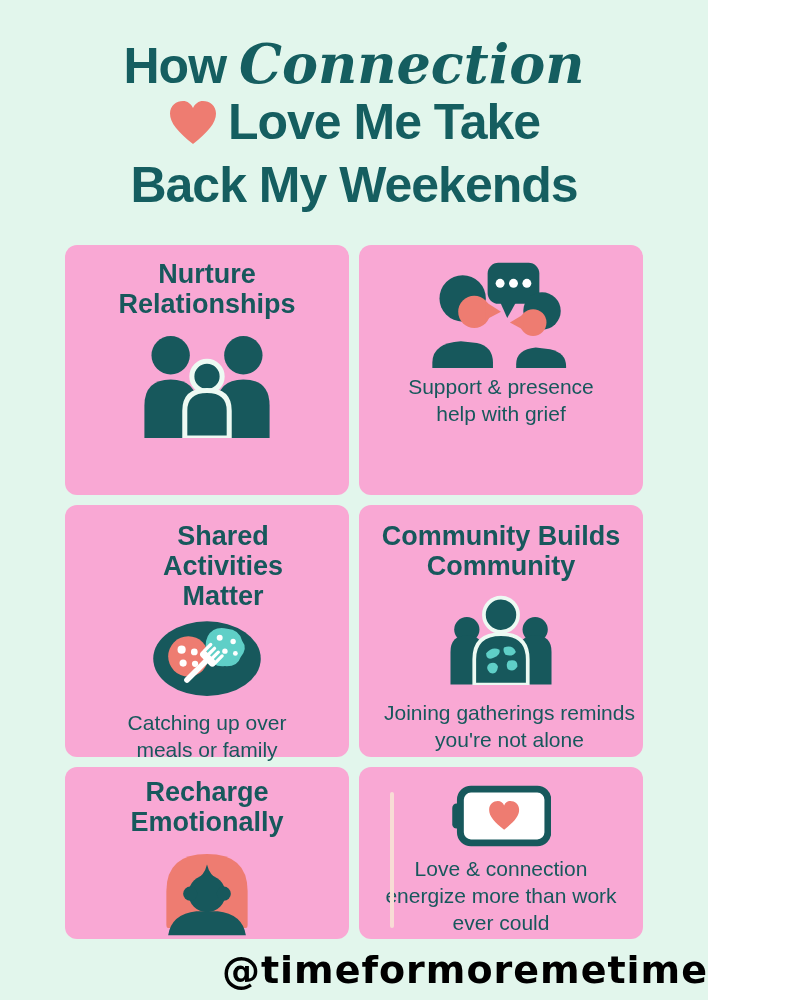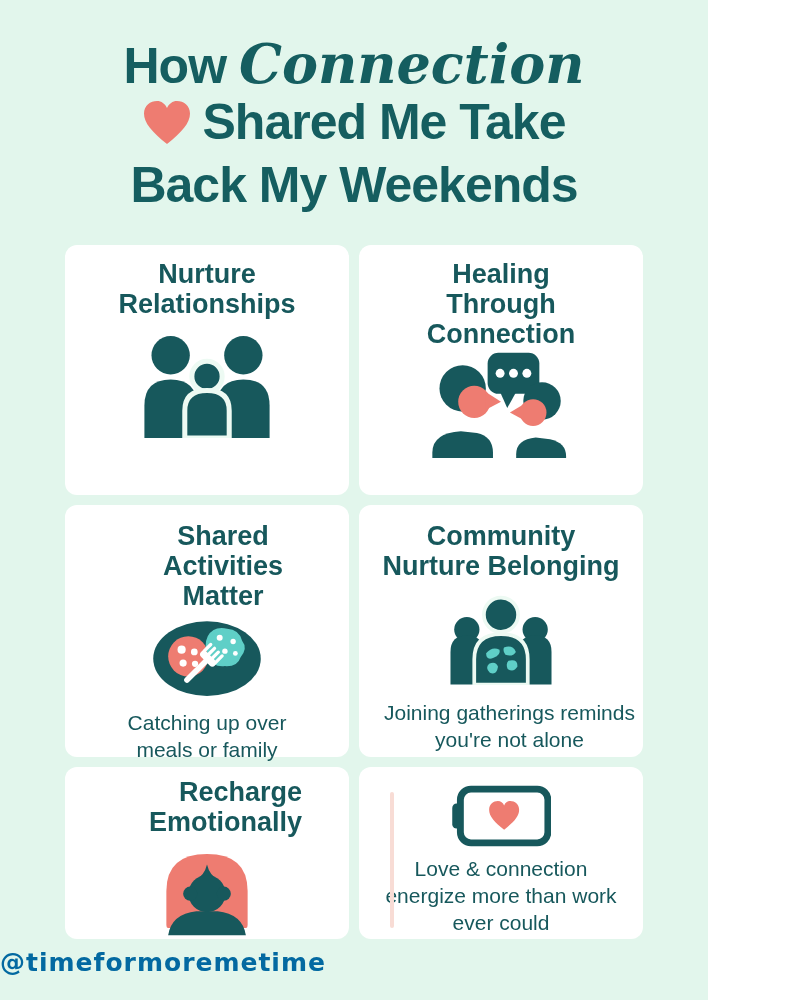--- a/index.html
+++ b/index.html
@@ -15,68 +15,68 @@
     font-family:"DejaVu Serif", serif; font-style:italic; font-weight:bold;
     font-size:54px; letter-spacing:0;
   }
   .heart-glyph { display:inline-block; vertical-align:-7px; margin-right:10px; }
   
   .grid {
     margin:32px auto 0; width:578px;
     display:grid; grid-template-columns:284px 284px; gap:10px;
   }
   .card {
-    background:#ffffff; border-radius:12px;
+    background:#f9a8d4; border-radius:12px;
     display:flex; flex-direction:column; align-items:center;
     text-align:center; color:#17585c;
   }
   .card-r1 { height:250px; padding-top:14px; box-sizing:border-box; }
   .card-r2 { height:252px; padding-top:16px; box-sizing:border-box; }
   .card-r3 { height:172px; padding-top:10px; box-sizing:border-box; }
   .card-title { font-weight:bold; font-size:27px; line-height:30px; }
   .card-caption { font-size:21px; line-height:27px; margin-top:8px; }
   .icon-wrap { display:flex; align-items:center; justify-content:center; }
   .w-nurture   .card-title { max-width:210px; }
   .w-healing   .card-title { max-width:170px; }
   .w-shared    .card-title { max-width:130px;margin-left:32px; }
   .w-community .card-title { max-width:245px; }
-  .w-recharge  .card-title { max-width:190px;text-align:right; }
+  .w-recharge  .card-title { max-width:190px; }
   .w-nurture   .card-caption { max-width:215px; margin-top:12px; }
   .w-healing   .card-caption { max-width:210px; margin-top:6px; }
   .w-shared    .card-caption { max-width:200px; margin-top:10px; }
   .w-community .card-caption { max-width:262px; margin-top:8px;margin-left:17px; }
   .w-battery   .card-caption { max-width:235px; margin-top:6px; }
   .divider-pink {
     position:absolute; left:390px; top:792px; width:4px; height:136px;
     background:#f8dcd5; border-radius:2px;
   }
   
   .footer-handle {
     position:absolute; left:0; right:0; top:948px;
-    text-align:left; font-weight:bold; font-size:25px;
-    color:#0369a1; letter-spacing:1px;
+    text-align:right; font-weight:bold; font-size:38px;
+    color:#000000; letter-spacing:1px;
     font-family:"DejaVu Sans", sans-serif;
   }
 </style>
 </head>
 <body>
 
 <div class="infographic">
 
   <div class="title-block">
     <div class="title-line">
       <span>How</span>
       <span class="script-word">Connection</span>
     </div>
     <div class="title-line">
       <span class="heart-glyph">
         <svg width="50" height="46" viewBox="0 0 50 46">
           <path d="M25 44 C10 32 2 23 2 13.5 C2 5.5 8.5 1 15 1 C19.5 1 23 3.7 25 8 C27 3.7 30.5 1 35 1 C41.5 1 48 5.5 48 13.5 C48 23 40 32 25 44 Z" fill="#ee7c71"></path>
         </svg>
-      </span><span>Shared Me Take</span>
+      </span><span>Love Me Take</span>
     </div>
     <div class="title-line">
       <span>Back My Weekends</span>
     </div>
   </div>
 
   <div class="grid">
 
     <div class="card card-r1 w-nurture">
       <div class="card-title">Nurture Relationships</div>
@@ -88,41 +88,41 @@
             <circle cx="106" cy="23" r="19"></circle>
             <path d="M80,105 V73 Q80,47 106,47 Q132,47 132,73 V105 Z"></path>
             <circle cx="70" cy="44" r="15" stroke="#edfaf3" stroke-width="5"></circle>
             <path d="M48,105 V78 Q48,58 70,58 Q92,58 92,78 V105 Z" stroke="#edfaf3" stroke-width="5"></path>
           </g>
         </svg>
       </div>
     </div>
 
     <div class="card card-r1 w-healing">
-      <div class="card-title">Healing Through Connection</div>
       <div class="icon-wrap" style="height:106px; margin-top:2px;">
         <svg width="152" height="107" viewBox="0 0 170 120">
 
           <rect x="70" y="2" width="58" height="46" rx="12" fill="#17585c"></rect>
           <path d="M84,46 L92,64 L102,46 Z" fill="#17585c"></path>
           <circle cx="84" cy="25" r="5" fill="#ffffff"></circle>
           <circle cx="99" cy="25" r="5" fill="#ffffff"></circle>
           <circle cx="114" cy="25" r="5" fill="#ffffff"></circle>
 
           <circle cx="42" cy="42" r="26" fill="#17585c"></circle>
           <circle cx="55" cy="57" r="18" fill="#ee7c71"></circle>
           <path d="M68,46 L85,57 L68,66 Z" fill="#ee7c71"></path>
           <path d="M8,120 L8,114 Q8,92 40,90 L58,92 Q76,96 76,114 L76,120 Z" fill="#17585c"></path>
 
           <circle cx="131" cy="56" r="21" fill="#17585c"></circle>
           <circle cx="121" cy="69" r="15" fill="#ee7c71"></circle>
           <path d="M110,60 L95,69 L110,77 Z" fill="#ee7c71"></path>
           <path d="M102,120 L102,116 Q102,99 124,97 L140,99 Q158,103 158,118 L158,120 Z" fill="#17585c"></path>
         </svg>
       </div>
+      <div class="card-caption">Support &amp; presence help with grief</div>
     </div>
 
     <div class="card card-r2 w-shared">
       <div class="card-title">Shared Activities Matter</div>
       <div class="icon-wrap" style="height:88px; margin-top:8px;">
         <svg width="112" height="80" viewBox="0 0 150 105">
           <ellipse cx="75" cy="52" rx="72" ry="50" fill="#17585c"></ellipse>
 
           <circle cx="50" cy="49" r="27" fill="#ee7c71"></circle>
           <circle cx="41" cy="40" r="5.5" fill="#ffffff"></circle>
@@ -143,21 +143,21 @@
             <rect x="21.6" y="0" width="4.4" height="17" rx="2.2"></rect>
             <rect x="0" y="13" width="26" height="10" rx="5"></rect>
             <rect x="9.5" y="18" width="7.5" height="44" rx="3.7"></rect>
           </g>
         </svg>
       </div>
       <div class="card-caption">Catching up over meals or family</div>
     </div>
 
     <div class="card card-r2 w-community">
-      <div class="card-title">Community Nurture Belonging</div>
+      <div class="card-title">Community Builds Community</div>
       <div class="icon-wrap" style="height:102px; margin-top:8px;">
         <svg width="104" height="90" viewBox="0 0 140 120">
           <g fill="#17585c">
             <circle cx="24" cy="46" r="17"></circle>
             <path d="M2,120 V76 Q2,54 24,54 Q46,54 46,76 V120 Z"></path>
             <circle cx="116" cy="46" r="17"></circle>
             <path d="M94,120 V76 Q94,54 116,54 Q138,54 138,76 V120 Z"></path>
             <circle cx="70" cy="26" r="23" stroke="#edfaf3" stroke-width="5"></circle>
             <path d="M34,120 V86 Q34,52 70,52 Q106,52 106,86 V120 Z" stroke="#edfaf3" stroke-width="5"></path>
           </g>

